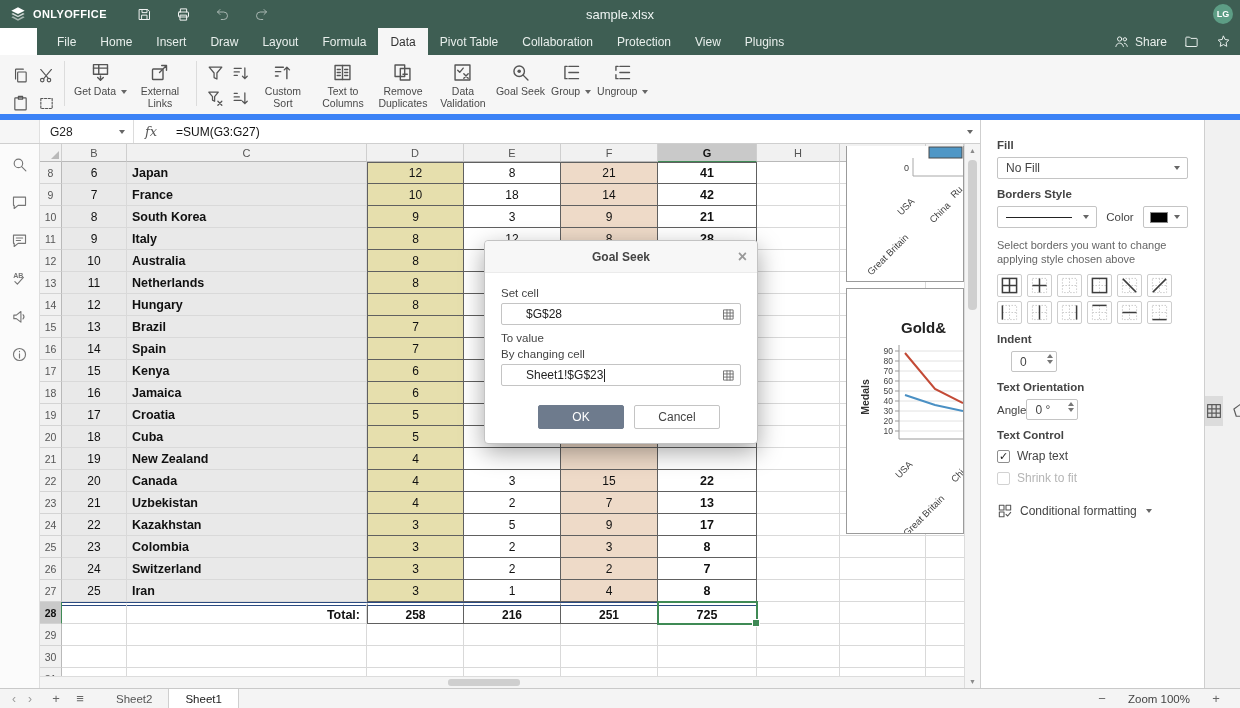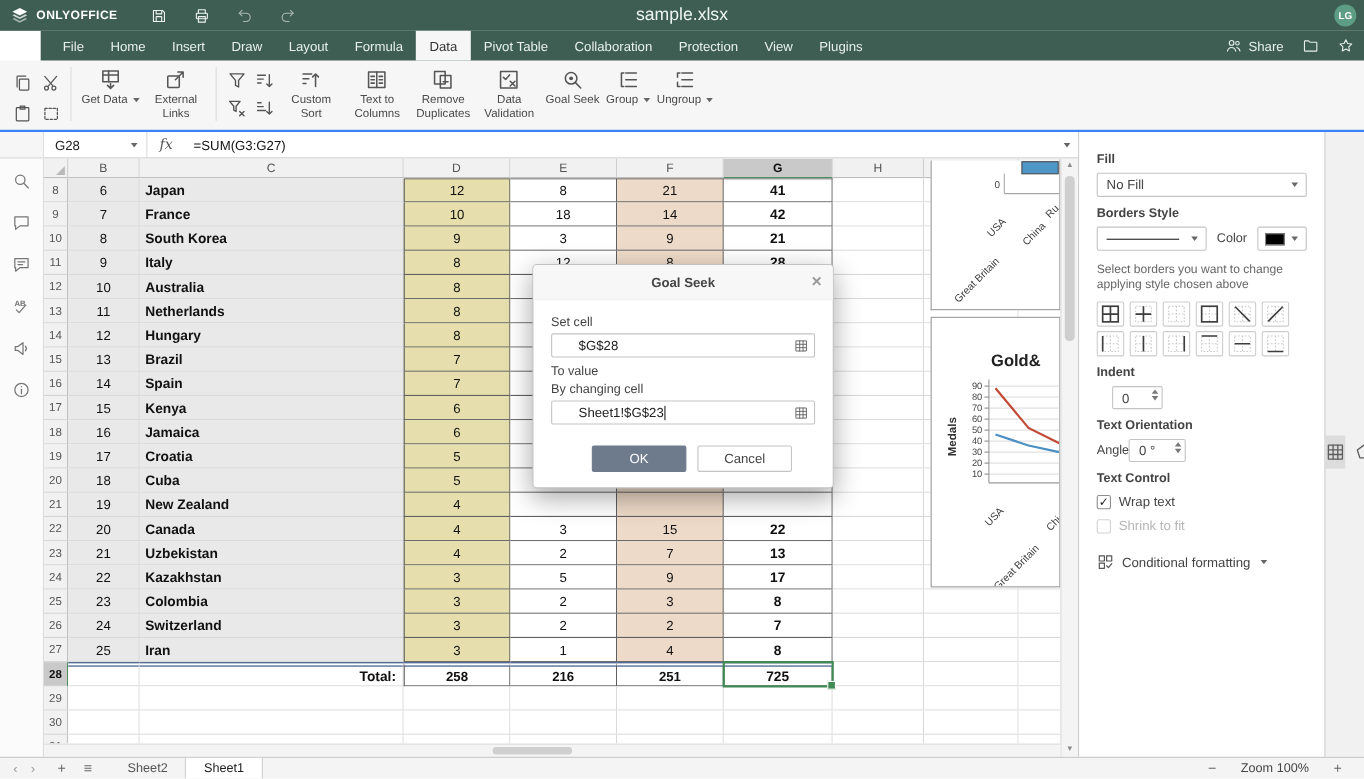--- a/index.html
+++ b/index.html
@@ -8,32 +8,32 @@
 .icn{display:inline-flex;align-items:center;justify-content:center;}
 .icn svg{width:100%;height:100%;}
 .chev{display:inline-block;width:0;height:0;border-left:3.5px solid transparent;border-right:3.5px solid transparent;border-top:4px solid #666;vertical-align:middle;margin-left:2px;}
 
 #titlebar{position:absolute;left:0;top:0;width:100%;height:28px;background:var(--hdr);display:flex;align-items:center;color:#fff;z-index:8;}
 .logo{display:flex;align-items:center;gap:7px;padding:0 16px 0 10px;}
 .logo-text{font-size:11px;font-weight:bold;letter-spacing:.4px;}
 #title-icons{display:flex;gap:24px;margin-left:14px;}
 #title-icons .icn{width:15px;height:15px;color:#fff;opacity:.92;cursor:pointer;}
 #title-icons .dim{opacity:.55;}
-.doc-title{position:absolute;left:50%;transform:translateX(-50%);font-size:16px;color:#eef4f2;}
+.doc-title{position:absolute;left:50%;transform:translateX(-50%);font-size:13px;color:#eef4f2;}
 .avatar{position:absolute;right:7px;top:4px;width:20px;height:20px;border-radius:50%;background:#5d9d85;font-size:9px;font-weight:bold;display:flex;align-items:center;justify-content:center;cursor:pointer;}
 
 #menubar{position:absolute;left:0;top:28px;width:100%;height:27px;background:var(--hdr);display:flex;align-items:stretch;padding-left:8px;color:#e8efec;z-index:8;margin-left:37px;}
 #menu-tabs{display:flex;}
 .mtab{display:flex;align-items:center;padding:0 12px;font-size:12px;cursor:pointer;}
 .mtab.active{background:#f6f6f6;color:#333;}
 #menu-right{margin-left:auto;display:flex;align-items:center;gap:17px;padding-right:14px;}
 .share{display:flex;align-items:center;gap:6px;font-size:12px;cursor:pointer;}
 #menu-right .icn{width:15px;height:15px;color:#e8efec;cursor:pointer;}
 
-#toolbar{position:absolute;left:0;top:55px;width:100%;height:65px;background:#f6f6f6;border-bottom:2px solid #3b82f6;display:flex;align-items:flex-start;padding:4px 4px 0 8px;color:#555;z-index:7;}
+#toolbar{position:absolute;left:0;top:55px;width:100%;height:65px;background:#f6f6f6;border-bottom:6px solid #3b82f6;display:flex;align-items:flex-start;padding:4px 4px 0 8px;color:#555;z-index:7;}
 .tb-div{width:1px;align-self:stretch;margin:2px 6px 8px;background:#dcdcdc;}
 .tb-grid2{display:grid;grid-template-columns:24px 24px;grid-auto-rows:26px;gap:2px;margin-top:3px;}
 .tb-sm{display:flex;align-items:center;justify-content:center;border-radius:2px;cursor:pointer;}
 .tb-sm .icn{width:17px;height:17px;}
 .tb-col2{display:flex;flex-direction:column;gap:6px;margin:5px 3px 0;}
 .tb-big{display:flex;flex-direction:column;align-items:center;min-width:46px;max-width:60px;padding:3px 3px 0;cursor:pointer;}
 .tb-big>.icn{width:21px;height:21px;margin-bottom:3px;}
 .tb-lbl{font-size:10.5px;line-height:11.5px;text-align:center;color:#4a4a4a;}
 
 #formulabar{position:absolute;left:0;top:120px;width:980px;height:24px;background:#fff;border-bottom:1px solid #cfcfcf;display:flex;align-items:center;z-index:7;}

